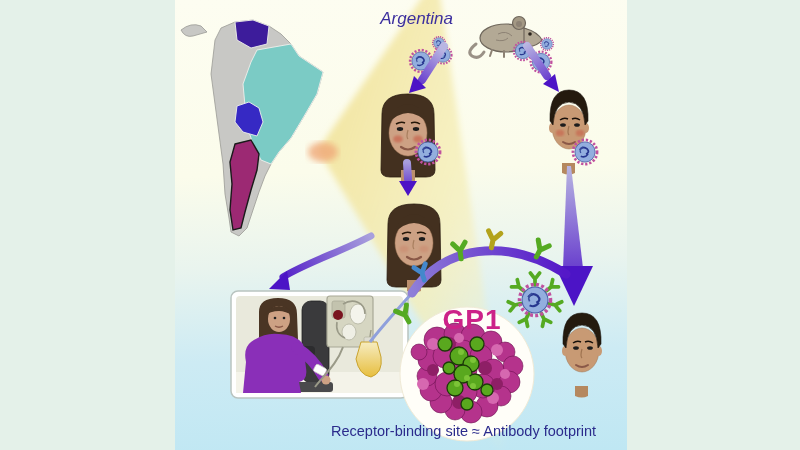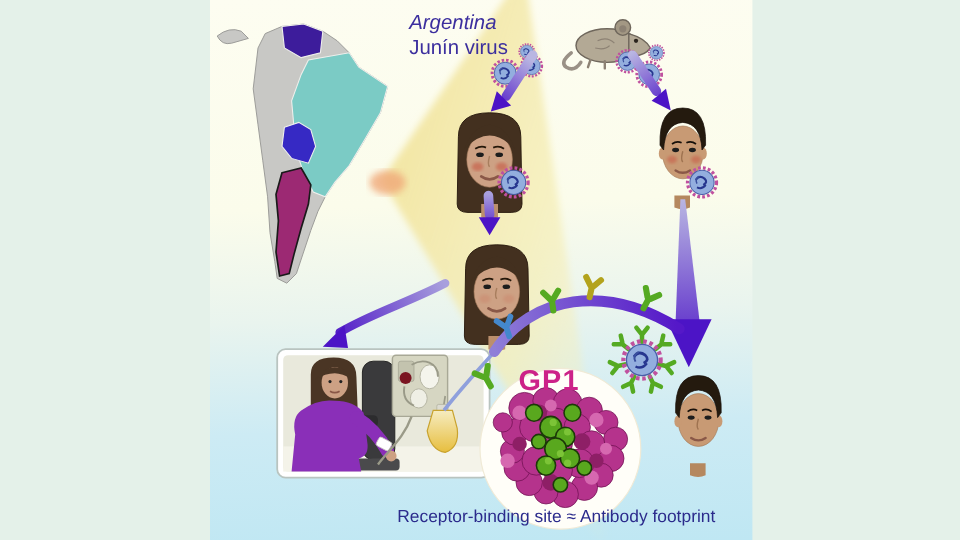--- a/index.html
+++ b/index.html
@@ -10,26 +10,26 @@
     position:relative;
   }
   .figure{
     position:absolute;left:175px;top:0;width:452px;height:450px;
     background:linear-gradient(178deg,#fdfdf1 0%,#fbfceb 38%,#e9f4ee 58%,#cdebf4 78%,#bfe7f3 100%);
     overflow:hidden;
   }
   .figure svg.scene{position:absolute;left:0;top:0;}
   .label-title{
     position:absolute;left:166px;top:8px;width:112px;
-    text-align:left;color:#3c2f9e;font-size:17px;line-height:21px;
+    text-align:right;color:#3c2f9e;font-size:17px;line-height:21px;
   }
   .label-title .l1{font-style:italic;}
   .label-gp1{
-    position:absolute;left:257px;top:304px;width:80px;
-    color:#cc2288;font-size:24px;font-weight:bold;letter-spacing:1px;
+    position:absolute;left:257px;top:304px;width:80px;text-align:center;
+    color:#cc2288;font-size:28px;font-weight:bold;letter-spacing:1px;
   }
   .caption{
     position:absolute;left:156px;top:423px;width:304px;text-align:left;
     color:#2b2b8c;font-size:14.5px;
   }
 </style>
 </head>
 <body>
 
 <div class="figure">
@@ -342,19 +342,18 @@
       <use href="#virus" transform="scale(1.35)"></use>
     </g>
 
     <g transform="translate(376,308)">
       <use href="#face-m"></use>
     </g>
   </svg>
 
   <div class="label-title">
     <div class="l1">Argentina</div>
-    <div class="l2">Junín virus</div>
   </div>
 
   <div class="label-gp1">GP1</div>
 
   <div class="caption">Receptor-binding site ≈ Antibody footprint</div>
 </div>
 
 </body></html>

